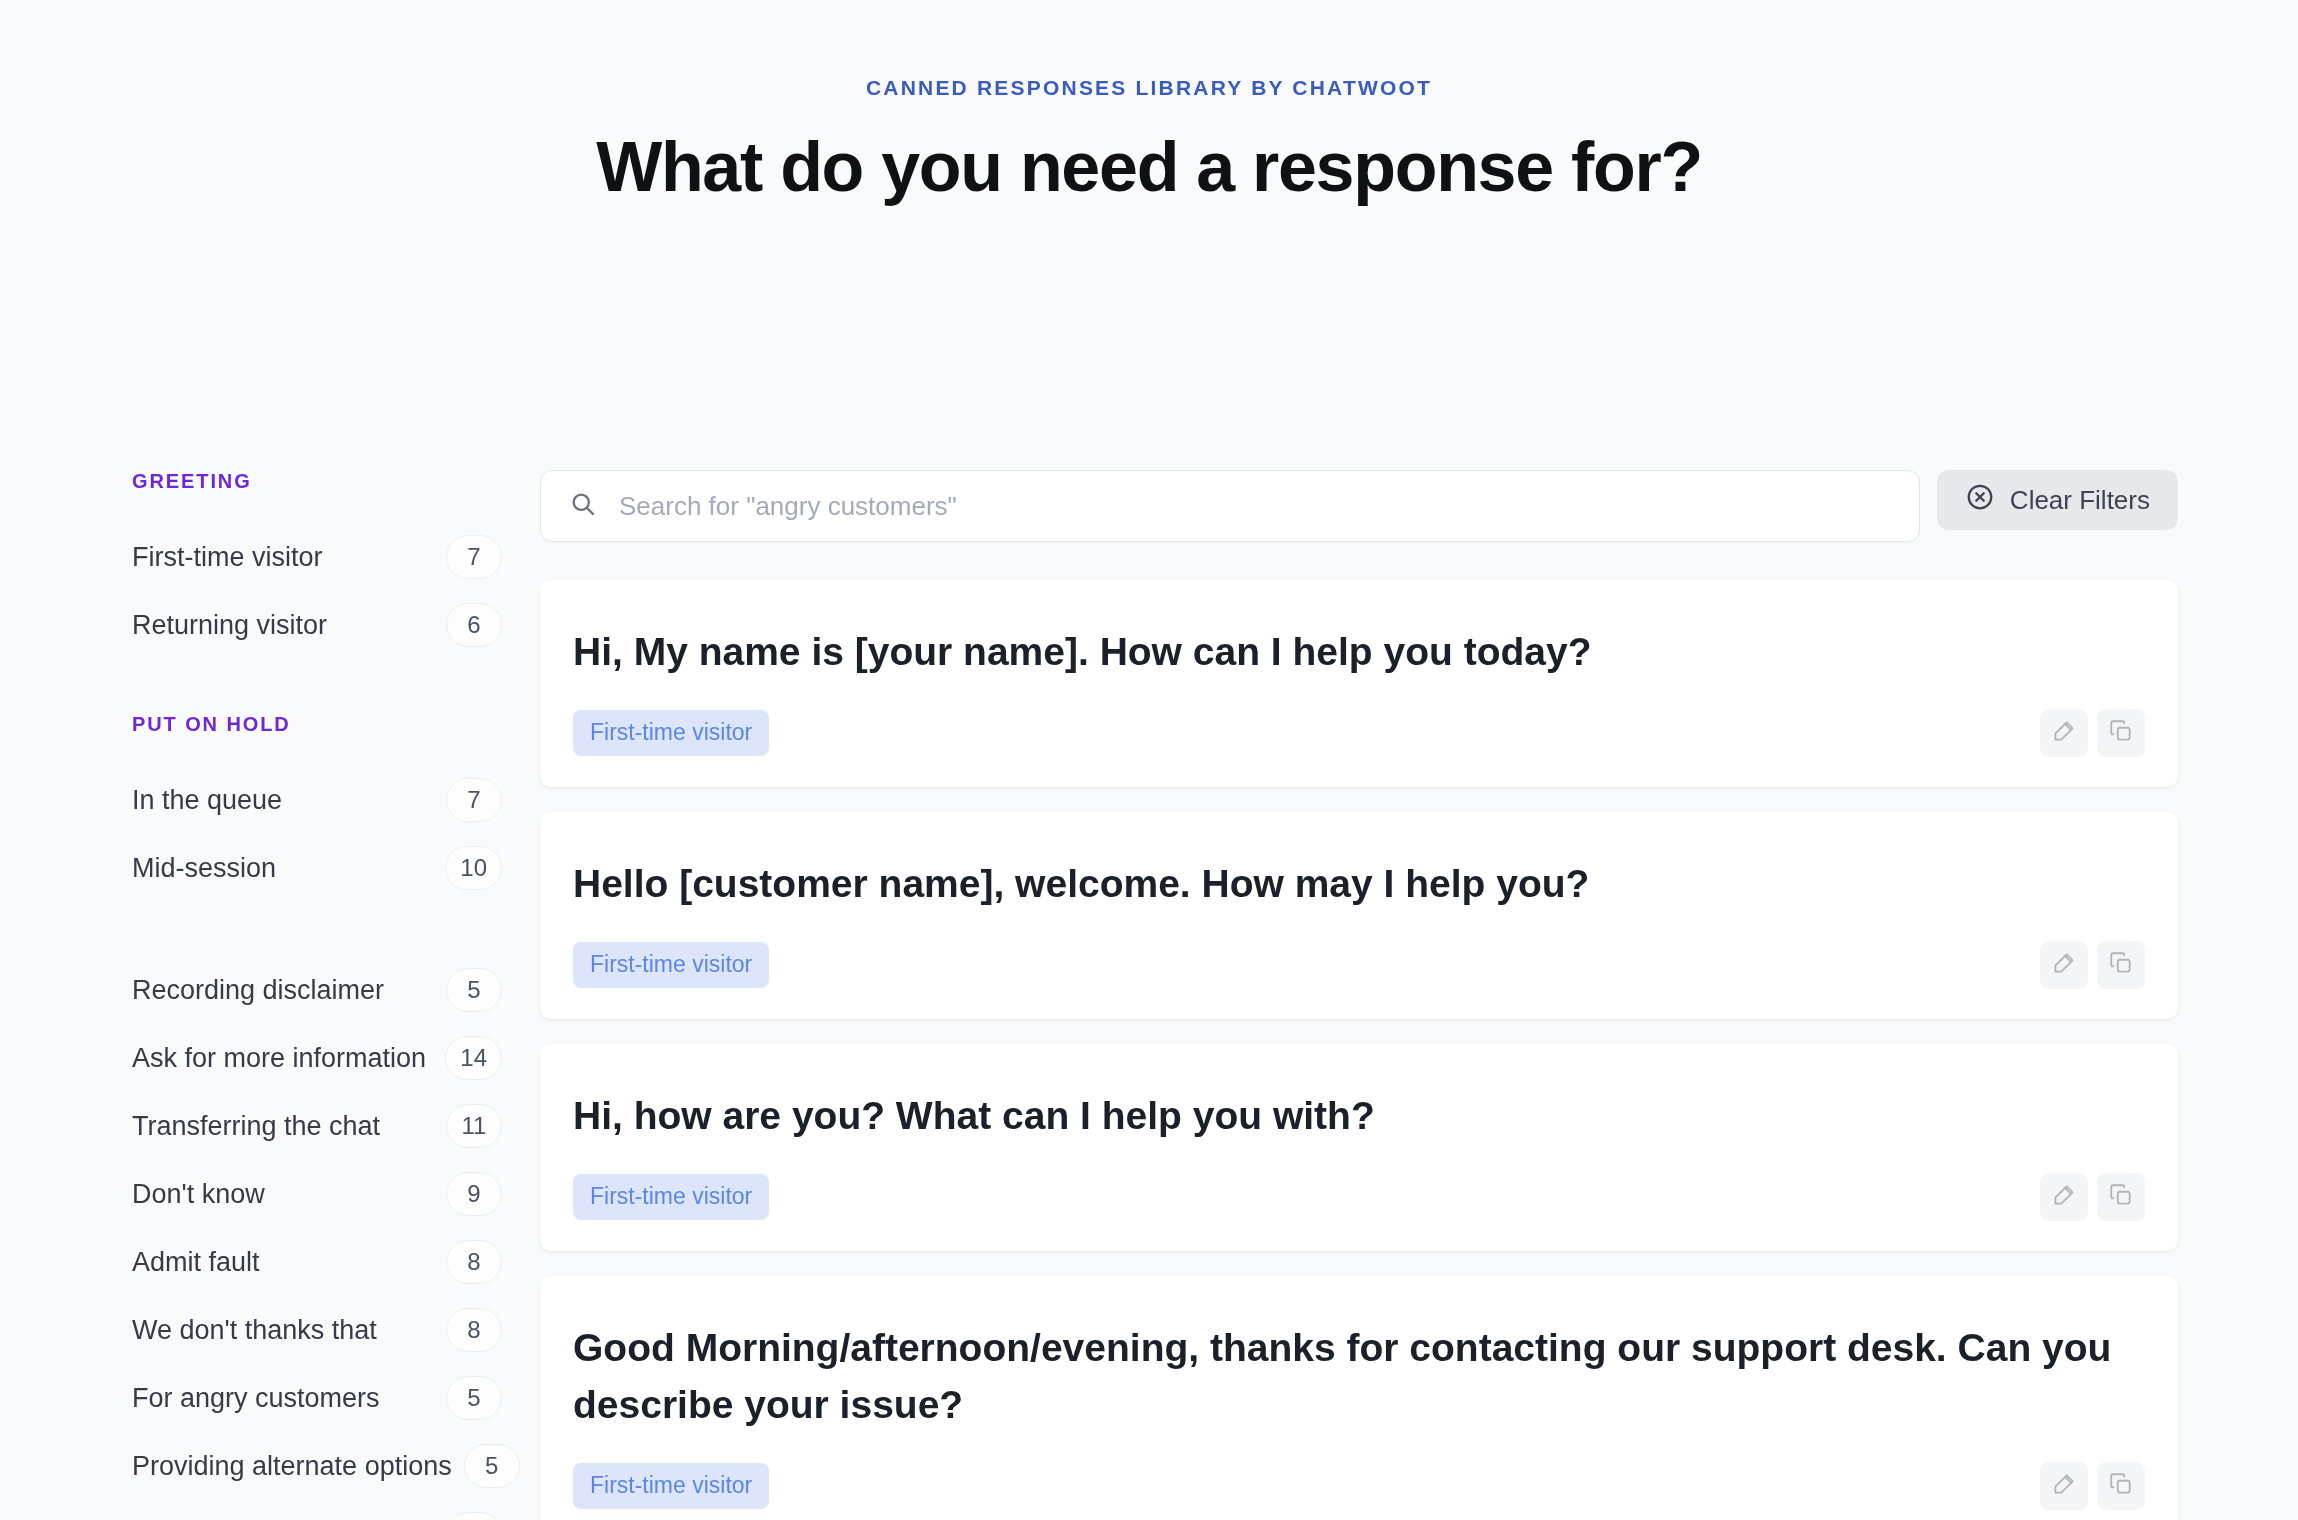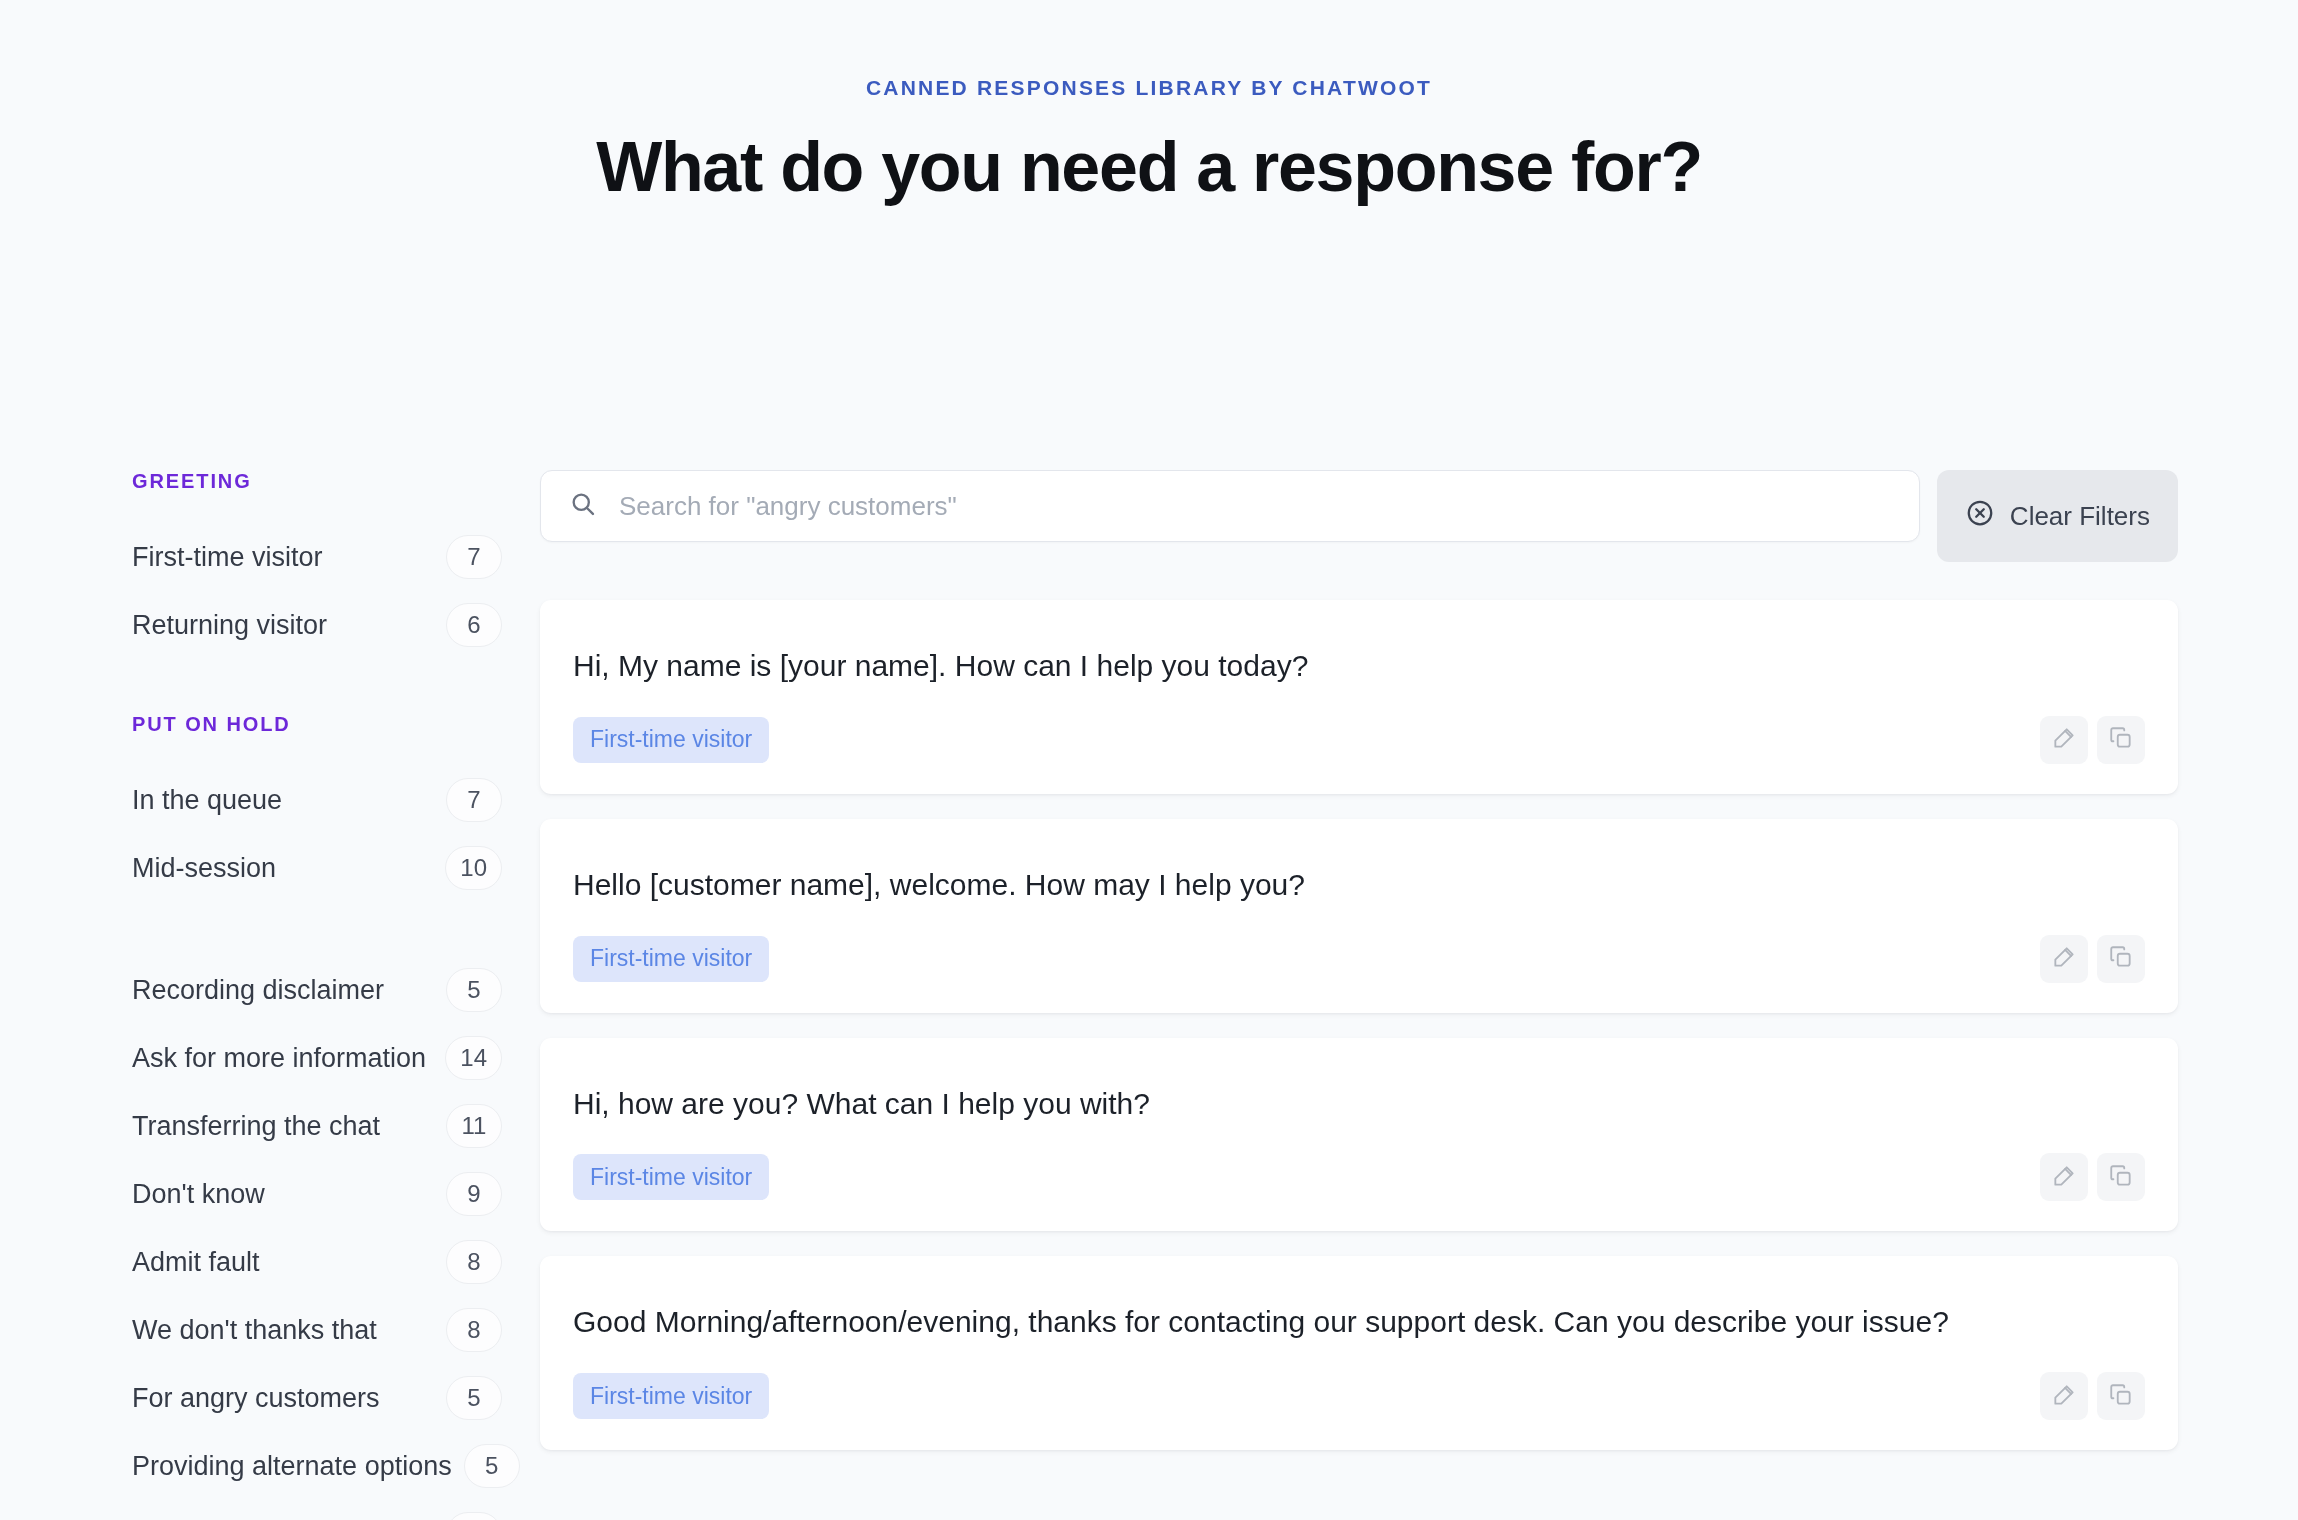--- a/index.html
+++ b/index.html
@@ -136,21 +136,21 @@
     outline: 0;
     background: transparent;
     font-family: inherit;
     font-size: 26px;
     color: #2f3640;
   }
   .search-input::placeholder { color: #a4abb6; }
 
   .clear-filters {
     flex: none;
-    height: 92px;
+    height: 60px;
     padding: 0 28px;
     background: #e6e8ec;
     border: 0;
     border-radius: 12px;
     display: flex;
     align-items: center;
     gap: 15px;
     font-family: inherit;
     font-size: 26px;
     color: #3b4250;
@@ -163,24 +163,24 @@
   .cards { display: flex; flex-direction: column; gap: 25px; }
 
   .card {
     background: #ffffff;
     border-radius: 11px;
     padding: 44px 33px 30px 33px;
     box-shadow: 0 2px 5px rgba(16,24,40,0.055), 0 1px 2px rgba(16,24,40,0.03);
   }
 
   .card-text {
-    font-size: 30px;
+    font-size: 39px;
     line-height: 1.46;
     color: #1c2129;
-    font-weight: 400;
+    font-weight: 700;
   }
 
   .card-footer {
     margin-top: 28px;
     display: flex;
     align-items: center;
     justify-content: space-between;
     gap: 20px;
   }
 

